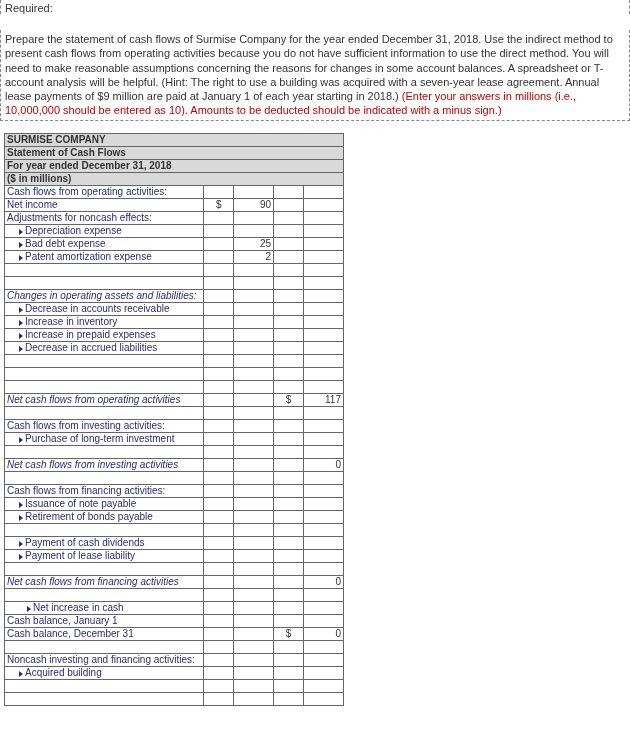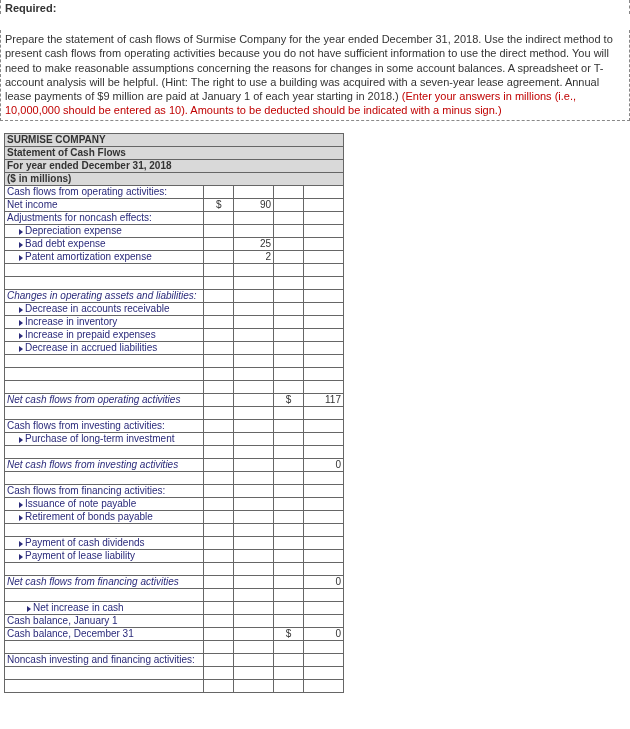--- a/index.html
+++ b/index.html
@@ -8,21 +8,21 @@
       font-size: 11px;
       color: #333;
       background: #fff;
       width: 630px;
       padding: 0;
     }
     .required {
       color: #333;
       font-size: 11px;
       padding: 2px 12px 0 4px;
-      font-weight: bold;
+      font-weight: normal;
       border-left: 1px dashed #888;
       border-right: 1px dashed #888;
     }
     .prompt {
       font-size: 11px;
       padding: 2px 4px;
       border-left: 1px dashed #888;
       border-right: 1px dashed #888;
       border-bottom: 1px dashed #888;
       line-height: 1.3;
@@ -346,20 +346,27 @@
           <td class="col-sym"></td>
           <td class="col-val"></td>
         </tr>
         <tr>
           <td class="label"><span>Noncash investing and financing activities:</span></td>
           <td class="col-sym"></td>
           <td class="col-val"></td>
           <td class="col-sym"></td>
           <td class="col-val"></td>
         </tr>
+        <tr>
+          <td class="label indent"><span class="tri"></span><span>Acquired building</span></td>
+          <td class="col-sym"></td>
+          <td class="col-val"></td>
+          <td class="col-sym"></td>
+          <td class="col-val"></td>
+        </tr>
         <tr class="blank">
           <td class="label"></td>
           <td class="col-sym"></td>
           <td class="col-val"></td>
           <td class="col-sym"></td>
           <td class="col-val"></td>
         </tr>
         <tr class="blank">
           <td class="label"></td>
           <td class="col-sym"></td>

